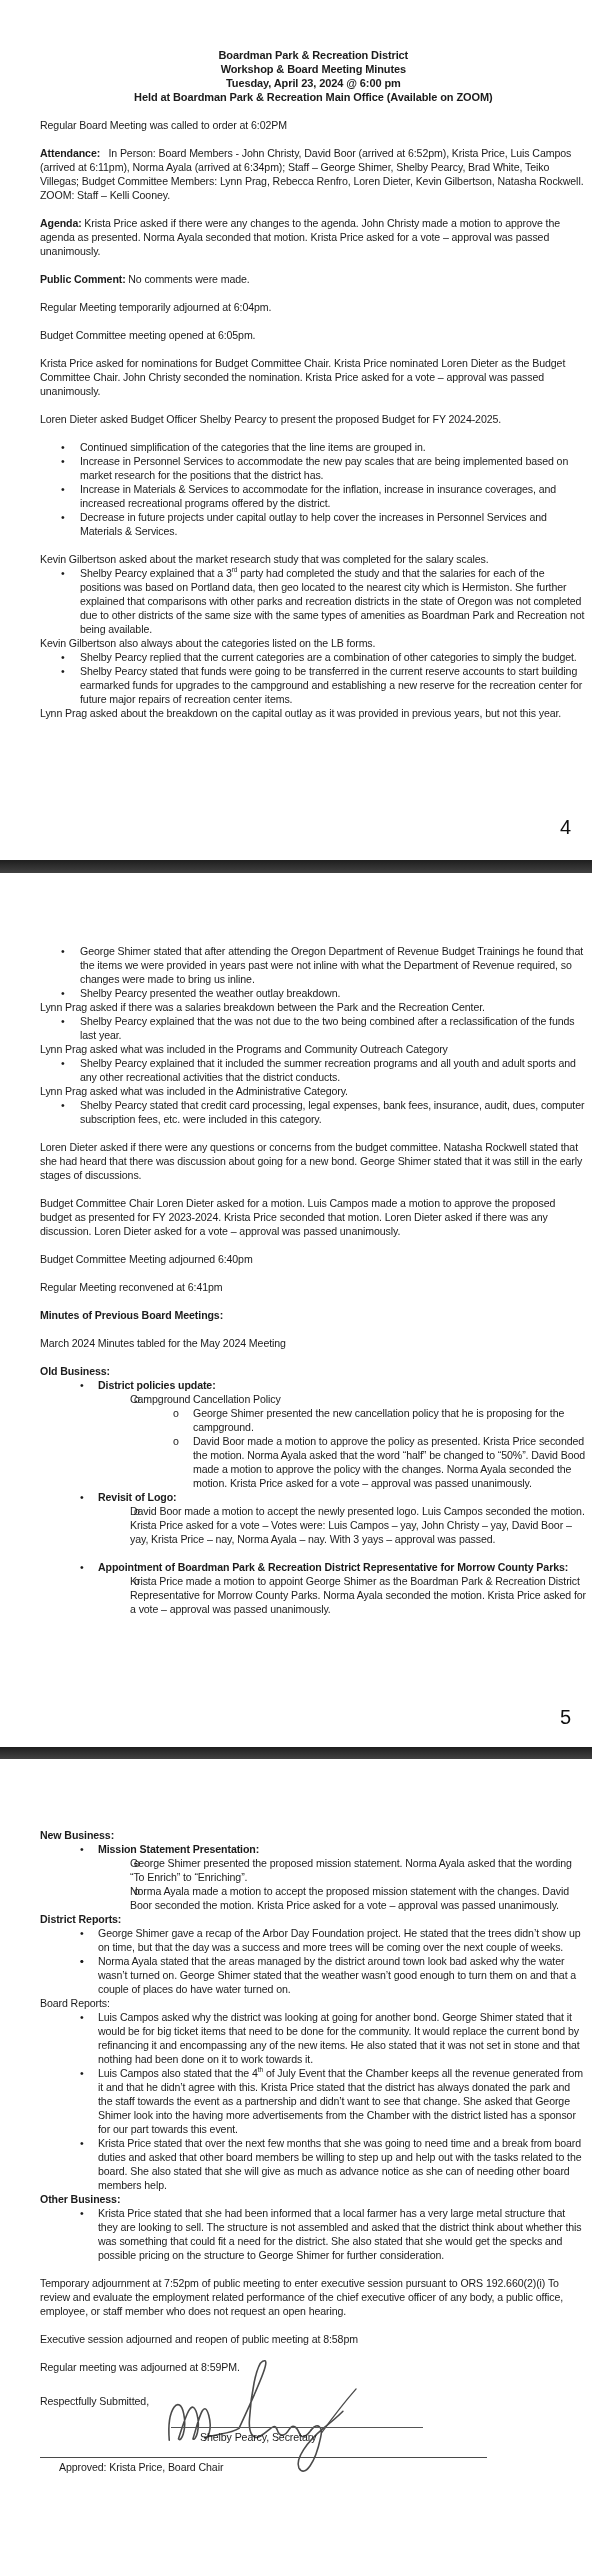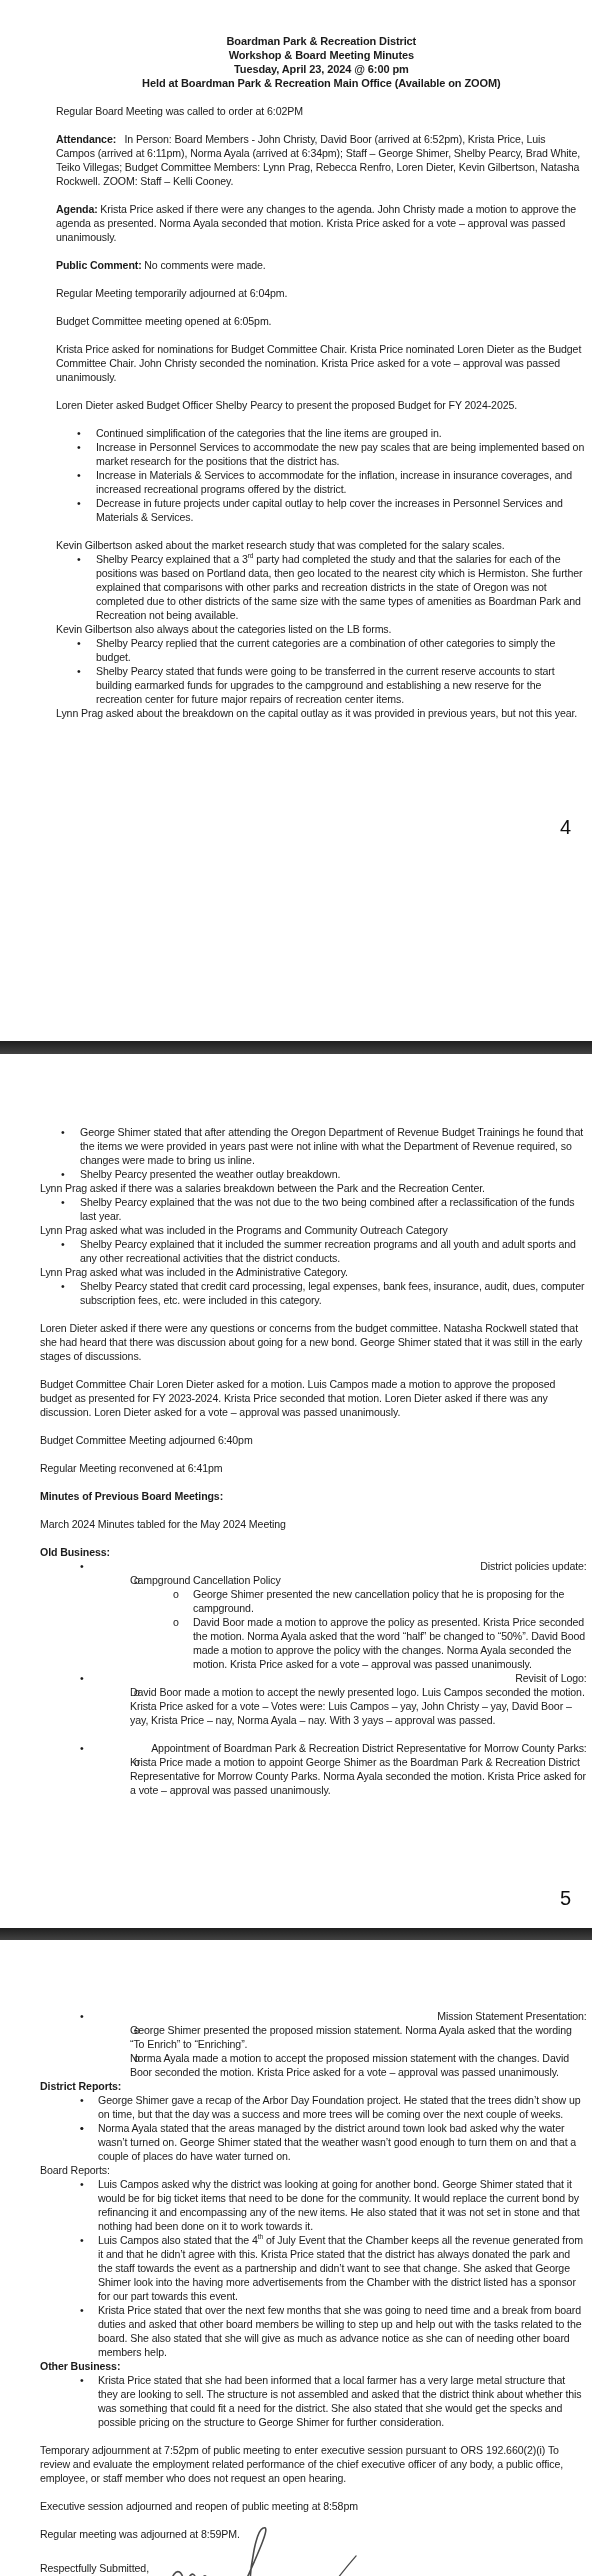--- a/index.html
+++ b/index.html
@@ -1,33 +1,33 @@
 <!DOCTYPE html>
 <html style="font-size:10.6px"><head>
 <meta charset="utf-8">
 <style>
   html,body{margin:0;padding:0;background:#ffffff;}
   .doc{width:592px;font-family:"Liberation Sans",sans-serif;color:#1b1b1b;background:#fff;}
   .page{position:relative;box-sizing:border-box;padding-left:40px;padding-right:5.3px;
         font-size:10.6px;line-height:14px;letter-spacing:-0.1px;overflow:hidden;background:#fff;}
-  #page4{height:1041px;padding-top:34px;margin-left:16px;}
+  #page4{height:860px;padding-top:48px;}
   #page5{height:874px;padding-top:71px;}
   #page6{height:819px;padding-top:69px;}
   .sep{height:12.5px;background:linear-gradient(#1e1e1e,#414141);}
   .blk{margin:0;}
   .tline{text-align:center;font-weight:bold;font-size:11px;}
   .heading{font-weight:bold;}
   .gap{height:14px;}
   .pfx{font-weight:bold;margin-right:2.6px;}
   .li{position:relative;}
   .li .mk{position:absolute;top:0;}
   .li .tx{display:block;}
   .qb .mk{left:21px;}   .qb .tx{margin-left:40px;}
   .b1 .mk{left:40px;}   .b1 .tx{margin-left:58px;}
-  .b1b .tx{font-weight:normal;text-align:right;}
+  .b1b .tx{font-weight:bold;}
   .b2 .mk{left:94px;}  .b2 .tx{margin-left:90px;}
   .b3 .mk{left:133px;}  .b3 .tx{margin-left:153px;}
   sup{font-size:6.6px;line-height:0;}
   .pagenum{position:absolute;right:21px;font-size:20px;line-height:22.4px;letter-spacing:0;color:#111;}
   #page4 .pagenum{top:816px;}
   #page5 .pagenum{top:833px;}
   .sig-area{position:relative;height:125px;overflow:visible;}
   .sig-rs{position:absolute;left:0;top:20px;}
   .sig-svg{position:absolute;left:125px;top:-18px;width:198px;height:125px;}
   .sig-line1{position:absolute;left:131px;top:53px;width:252px;border-top:1.3px solid #555;}
@@ -174,20 +174,21 @@
           <span class="tx">Krista Price made a motion to appoint George Shimer as the Boardman Park &amp; Recreation District Representative for Morrow County Parks. Norma Ayala seconded the motion. Krista Price asked for a vote – approval was passed unanimously.</span>
         </div>
       </div>
     <div class="pagenum">5</div>
   </section>
 
   <div class="sep"></div>
 
   <section class="page" id="page6">
     <div class="content">
+        <div class="blk heading">New Business:</div>
         <div class="blk li b1 b1b">
           <span class="mk">•</span>
           <span class="tx">Mission Statement Presentation:</span>
         </div>
         <div class="blk li b2">
           <span class="mk">o</span>
           <span class="tx">George Shimer presented the proposed mission statement. Norma Ayala asked that the wording “To Enrich” to “Enriching”.</span>
         </div>
         <div class="blk li b2">
           <span class="mk">o</span>

